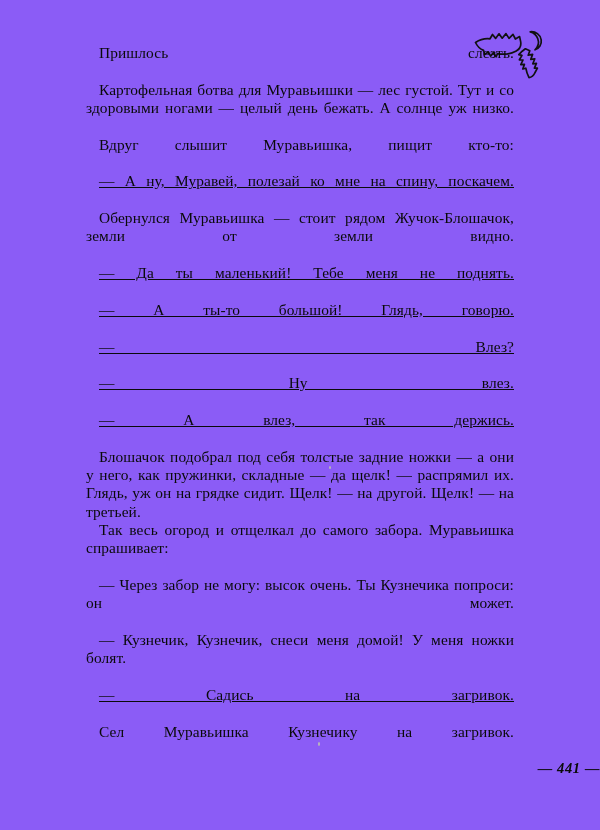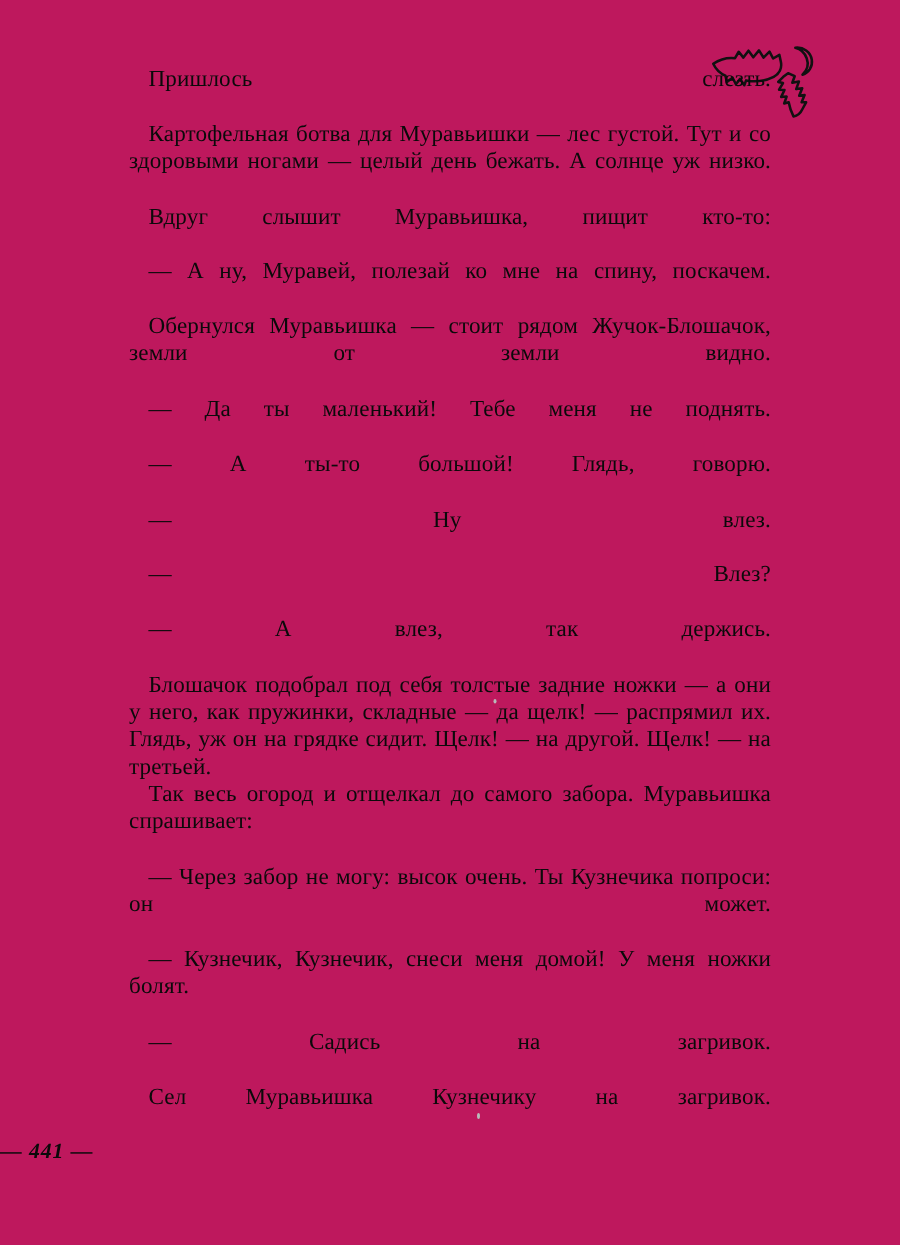--- a/index.html
+++ b/index.html
@@ -13,21 +13,21 @@
     position: relative;
     overflow: hidden;
     font-family: "Liberation Serif", "DejaVu Serif", serif;
     color: #0a0a0a;
     -webkit-font-smoothing: none;
   }
 
   .page {
     position: absolute;
     inset: 0;
-    background: #be185d;
+    background: #8b5cf6;
   }
 
   
   .vignette {
     position: absolute;
     left: 472px;
     top: 18px;
     width: 84px;
     height: 66px;
   }
@@ -55,29 +55,29 @@
   
   p.para::after {
     content: "";
     display: inline-block;
     width: 100%;
   }
   
   p.para.full::after { display: none; }
 
   
-  p.para.dlg { text-indent: 13px; }
+  p.para.dlg { text-indent: 13px; text-decoration: underline; }
 
   
   .folio {
     position: absolute;
     left: 0;
-    right: 17px;
+    right: 0;
     top: 760px;
-    text-align: left;
+    text-align: right;
     font-size: 14.5px;
     font-style: italic;
     font-weight: bold;
     letter-spacing: 0.6px;
   }
 
   
   .speck {
     position: absolute;
     background: #b9b9b9;
@@ -110,22 +110,22 @@
   </div>
 
   <div class="textblock">
     <p class="para">Пришлось слезть.</p>
     <p class="para">Картофельная ботва для Муравьишки — лес густой. Тут и со здоровыми ногами — целый день бежать. А солнце уж низко.</p>
     <p class="para">Вдруг слышит Муравьишка, пищит кто-то:</p>
     <p class="para dlg">— А ну, Муравей, полезай ко мне на спину, поскачем.</p>
     <p class="para">Обернулся Муравьишка — стоит рядом Жучок-Блошачок, земли от земли видно.</p>
     <p class="para dlg">— Да ты маленький! Тебе меня не поднять.</p>
     <p class="para dlg">— А ты-то большой! Глядь, говорю.</p>
+    <p class="para dlg">— Влез?</p>
     <p class="para dlg">— Ну влез.</p>
-    <p class="para dlg">— Влез?</p>
     <p class="para dlg">— А влез, так держись.</p>
     <p class="para full">Блошачок подобрал под себя толстые задние ножки — а они у него, как пружинки, складные — да щелк! — распрямил их. Глядь, уж он на грядке сидит. Щелк! — на другой. Щелк! — на третьей.</p>
     <p class="para">Так весь огород и отщелкал до самого забора. Муравьишка спрашивает:</p>
     <p class="para">— Через забор не могу: высок очень. Ты Кузнечика попроси: он может.</p>
     <p class="para">— Кузнечик, Кузнечик, снеси меня домой! У меня ножки болят.</p>
     <p class="para dlg">— Садись на загривок.</p>
     <p class="para">Сел Муравьишка Кузнечику на загривок.</p>
 
   </div>
 

